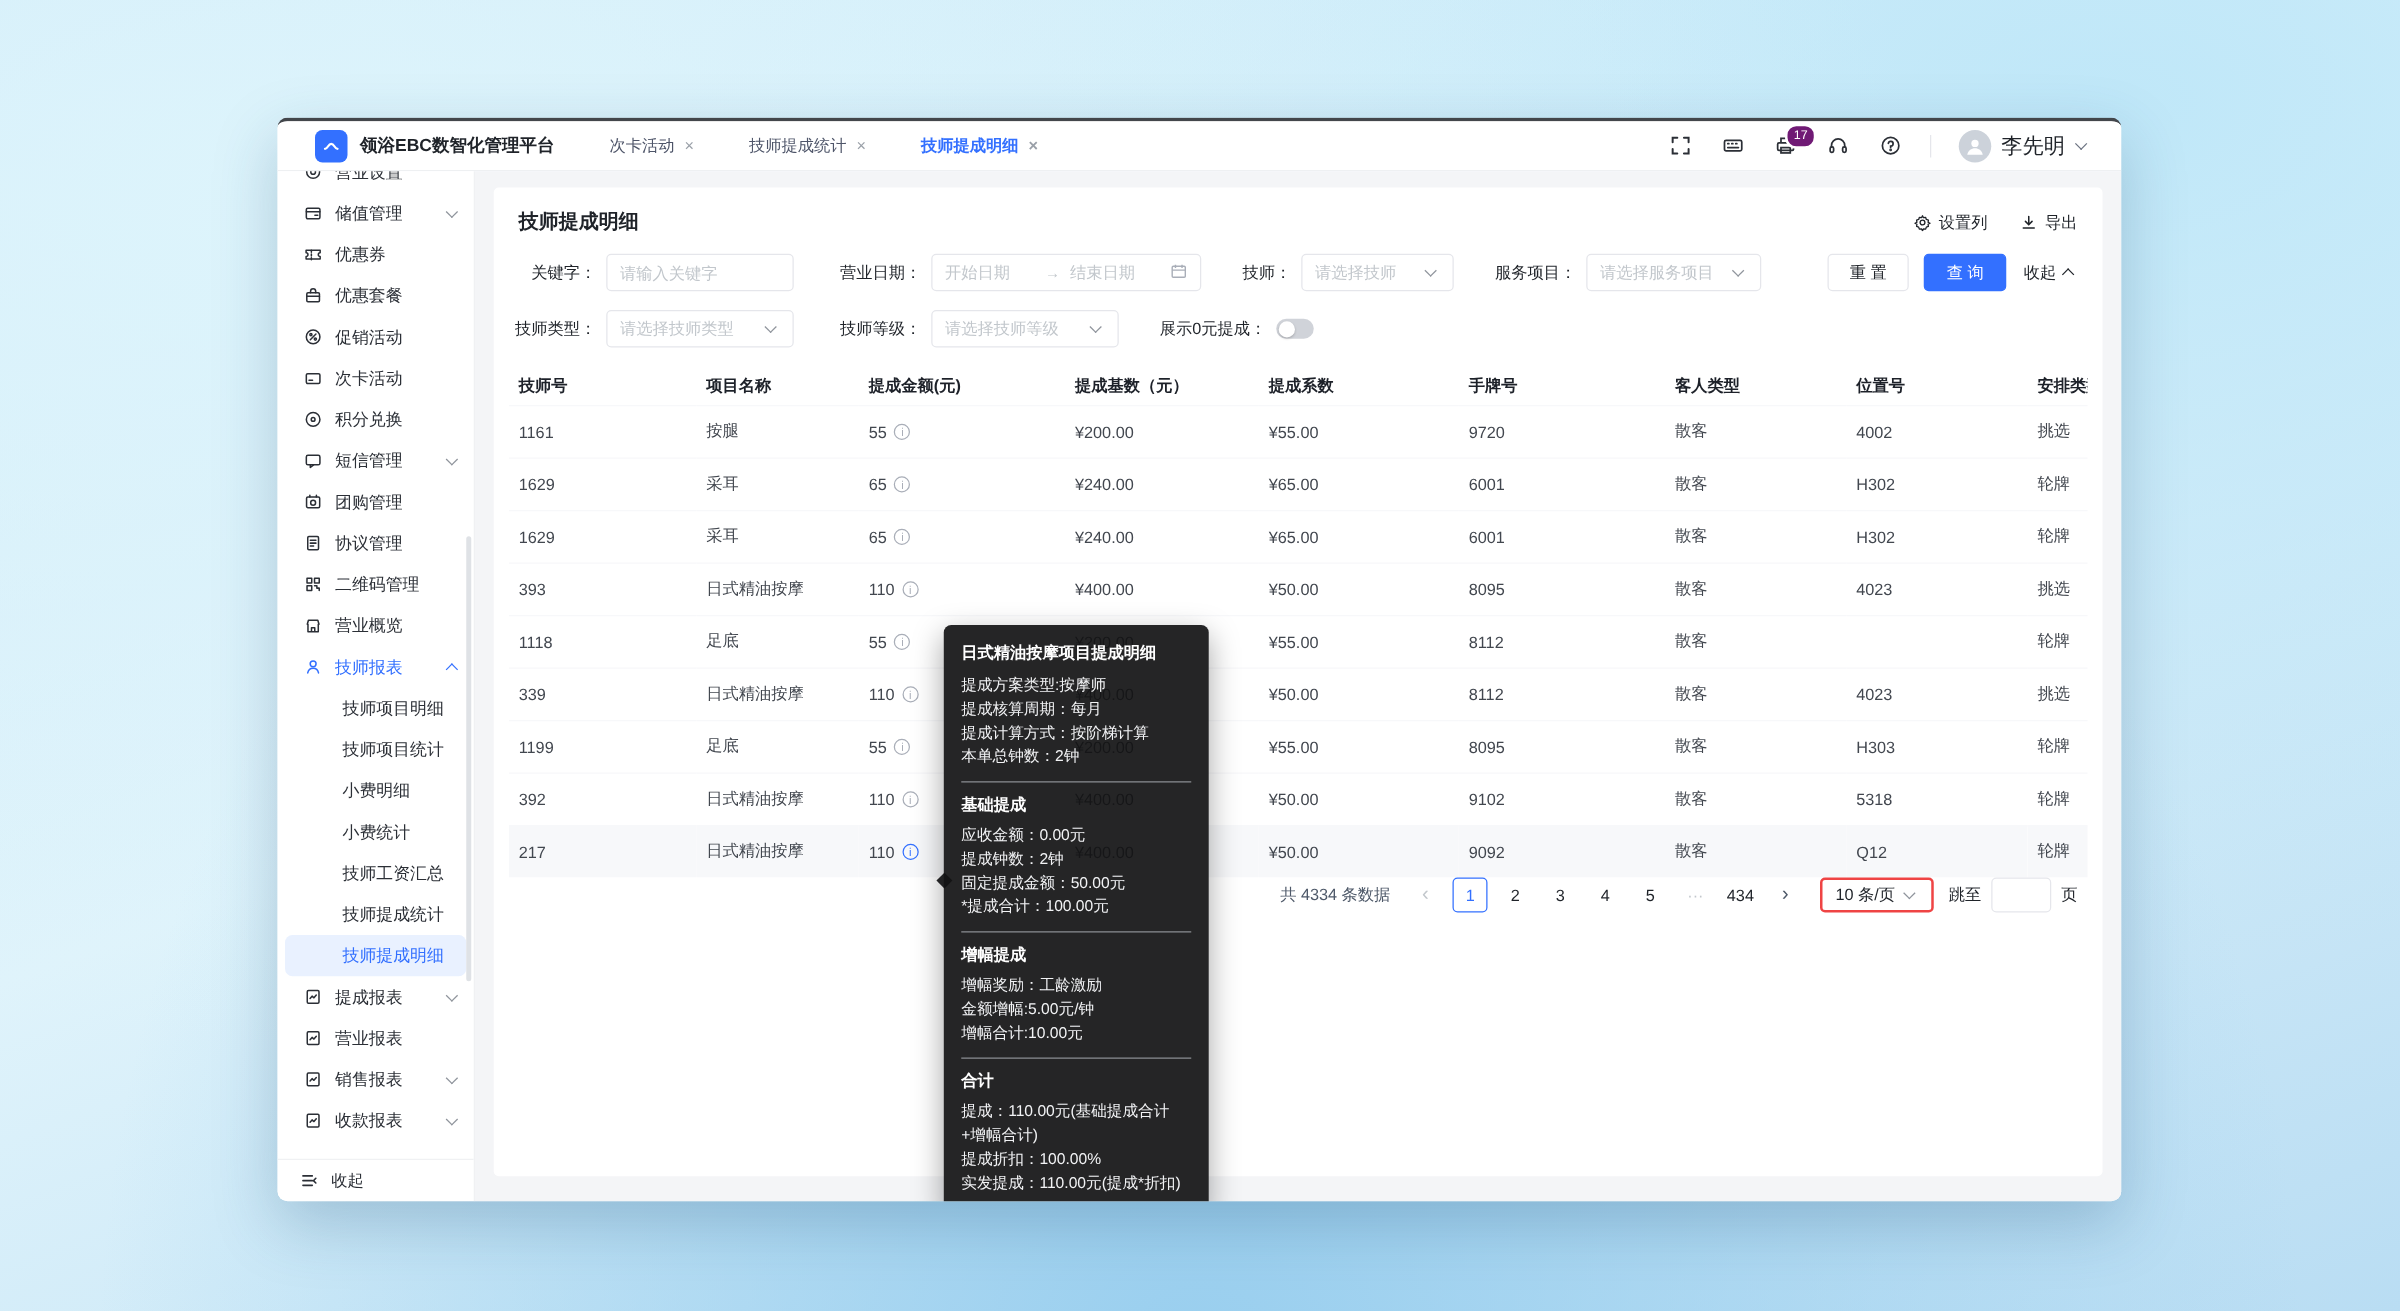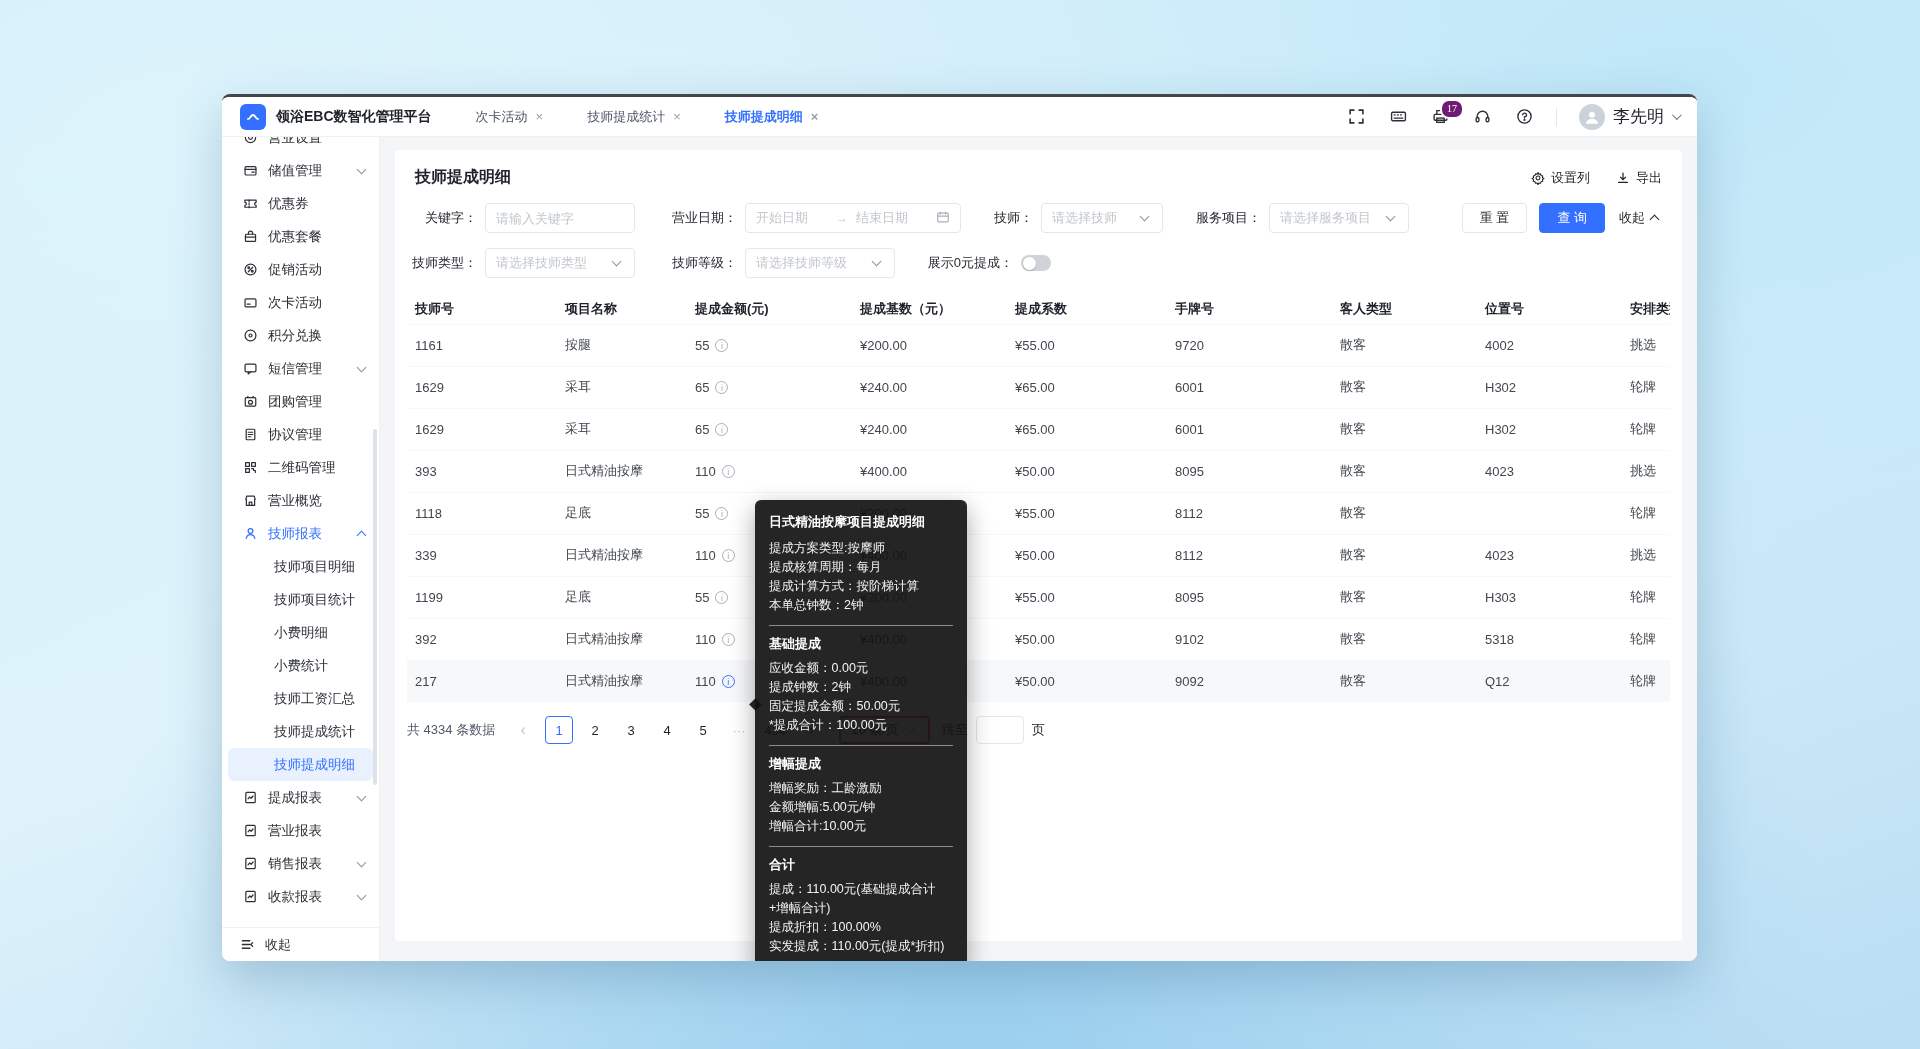--- a/index.html
+++ b/index.html
@@ -14,32 +14,32 @@
     position:relative;
   }
   .window{
     position:absolute; left:222px; top:94px; width:1475px; height:867px;
     background:#fff; border-radius:8px; overflow:hidden;
     border-top:3px solid #43464b;
     box-shadow:0 18px 50px rgba(30,80,120,.25);
     display:flex; flex-direction:column;
   }
   
-  .topbar{ height:40px; min-height:40px; background:#fff; border-bottom:1px solid #eef0f2; display:flex; align-items:center; padding:0 18px; }
+  .topbar{ height:40px; min-height:40px; background:#fff; border-bottom:1px solid #eef0f2; display:flex; align-items:center; padding:0 30px; }
   .logo{ width:26px; height:26px; border-radius:6px; background:#3370ff; display:flex; align-items:center; justify-content:center; margin-right:10px; }
   .logo svg{ width:16px; height:16px; }
   .app-title{ font-size:14px; font-weight:bold; color:#1f2329; margin-right:44px; white-space:nowrap; }
   .tabs{ display:flex; align-items:center; gap:44px; }
   .tab{ display:flex; align-items:center; gap:8px; font-size:13px; color:#4e5569; cursor:pointer; white-space:nowrap; }
   .tab.active{ color:#3370ff; font-weight:bold; }
   .tab .x{ color:#9aa0a8; font-size:13px; line-height:1; }
   .tb-right{ margin-left:auto; display:flex; align-items:center; gap:22px; }
   .tb-ic{ position:relative; width:20px; height:20px; display:flex; align-items:center; justify-content:center; color:#2b2f36; }
   .tb-ic svg{ width:17px; height:17px; }
-  .badge{ position:absolute; top:-8px; left:10px; background:#701a75; color:#fff; font-size:10px; line-height:1; padding:3px 5px; border-radius:9px; border:2px solid #fff;font-family:Liberation Serif, serif; }
+  .badge{ position:absolute; top:-8px; left:10px; background:#701a75; color:#fff; font-size:10px; line-height:1; padding:3px 5px; border-radius:9px; border:2px solid #fff; }
   .tb-sep{ width:1px; height:18px; background:#e5e6eb; }
   .user{ display:flex; align-items:center; gap:8px; font-size:17px; color:#1f2329; }
   .avatar{ width:26px; height:26px; border-radius:50%; background:#ccd2da; display:flex; align-items:center; justify-content:center; overflow:hidden; }
   .avatar svg{ width:18px; height:18px; }
   .caret-down{ width:7px; height:7px; border-right:1.4px solid #6b7280; border-bottom:1.4px solid #6b7280; transform:rotate(45deg) translateY(-2px); }
   
   .main{ flex:1; display:flex; min-height:0; }
   .sidebar{ width:158px; min-width:158px; background:#fff; border-right:1px solid #f0f1f3; display:flex; flex-direction:column; position:relative; overflow:hidden; }
   .sb-list{ flex:1; overflow:hidden; padding-top:0; margin-top:-16px; }
   .sb-item{ height:33px; display:flex; align-items:center; padding:0 10px 0 20px; font-size:13.5px; color:#2b2f36; cursor:pointer; white-space:nowrap; }
@@ -90,21 +90,21 @@
   
   .tbl-wrap{ margin-top:16px; overflow:hidden; }
   table{ border-collapse:collapse; table-layout:fixed; width:1320px; }
   th,td{ text-align:left; font-size:13px; padding:0 8px; overflow:hidden; white-space:nowrap; }
   thead th{ height:30px; color:#1d2129; font-weight:bold; background:#fff; }
   tbody td{ height:42px; color:#42474f; border-top:1px solid #f7f8fa; }
   tbody tr.hovered td{ background:#f7f8fa; }
   .info-i{ display:inline-flex; width:13px; height:13px; border:1px solid #a9aeb8; border-radius:50%; color:#a9aeb8; font-size:9px; align-items:center; justify-content:center; margin-left:6px; font-style:normal; vertical-align:1px; cursor:pointer; }
   .info-i.hot{ border-color:#3370ff; color:#3370ff; }
   
-  .pager{ display:flex; align-items:center; gap:8px; margin-top:14px; padding-right:8px; font-size:13px; color:#4e5969; }
+  .pager{ display:flex; align-items:center; justify-content:flex-end; gap:8px; padding-right:8px; font-size:13px; color:#4e5969; }
   .pg-total{ margin-right:6px; }
   .pg-arrow{ width:28px; height:28px; display:flex; align-items:center; justify-content:center; color:#c2c7cc; font-size:16px; cursor:pointer; }
   .pg-num{ min-width:28px; height:28px; display:flex; align-items:center; justify-content:center; border-radius:4px; cursor:pointer; color:#1f2329; }
   .pg-num.active{ border:1px solid #3370ff; color:#3370ff; background:#fff; }
   .pg-num.dots{ color:#c2c7cc; cursor:default; }
   .pg-size{ height:28px; border:2px solid #ef4444; border-radius:4px; display:flex; align-items:center; padding:0 10px; gap:8px; cursor:pointer; margin-left:6px; color:#1f2329; }
   .pg-jump{ display:flex; align-items:center; gap:8px; margin-left:4px; color:#1f2329; }
   .pg-jump input{ width:48px; height:28px; border:1px solid #e5e6eb; border-radius:4px; outline:none; padding:0 6px; font-size:13px; }
   
   .tooltip{ position:absolute; left:533px; top:403px; width:212px; background:rgba(18,18,20,.92); border-radius:6px; color:#fff; padding:13px 14px 15px; z-index:50; box-shadow:0 8px 24px rgba(0,0,0,.35); }

